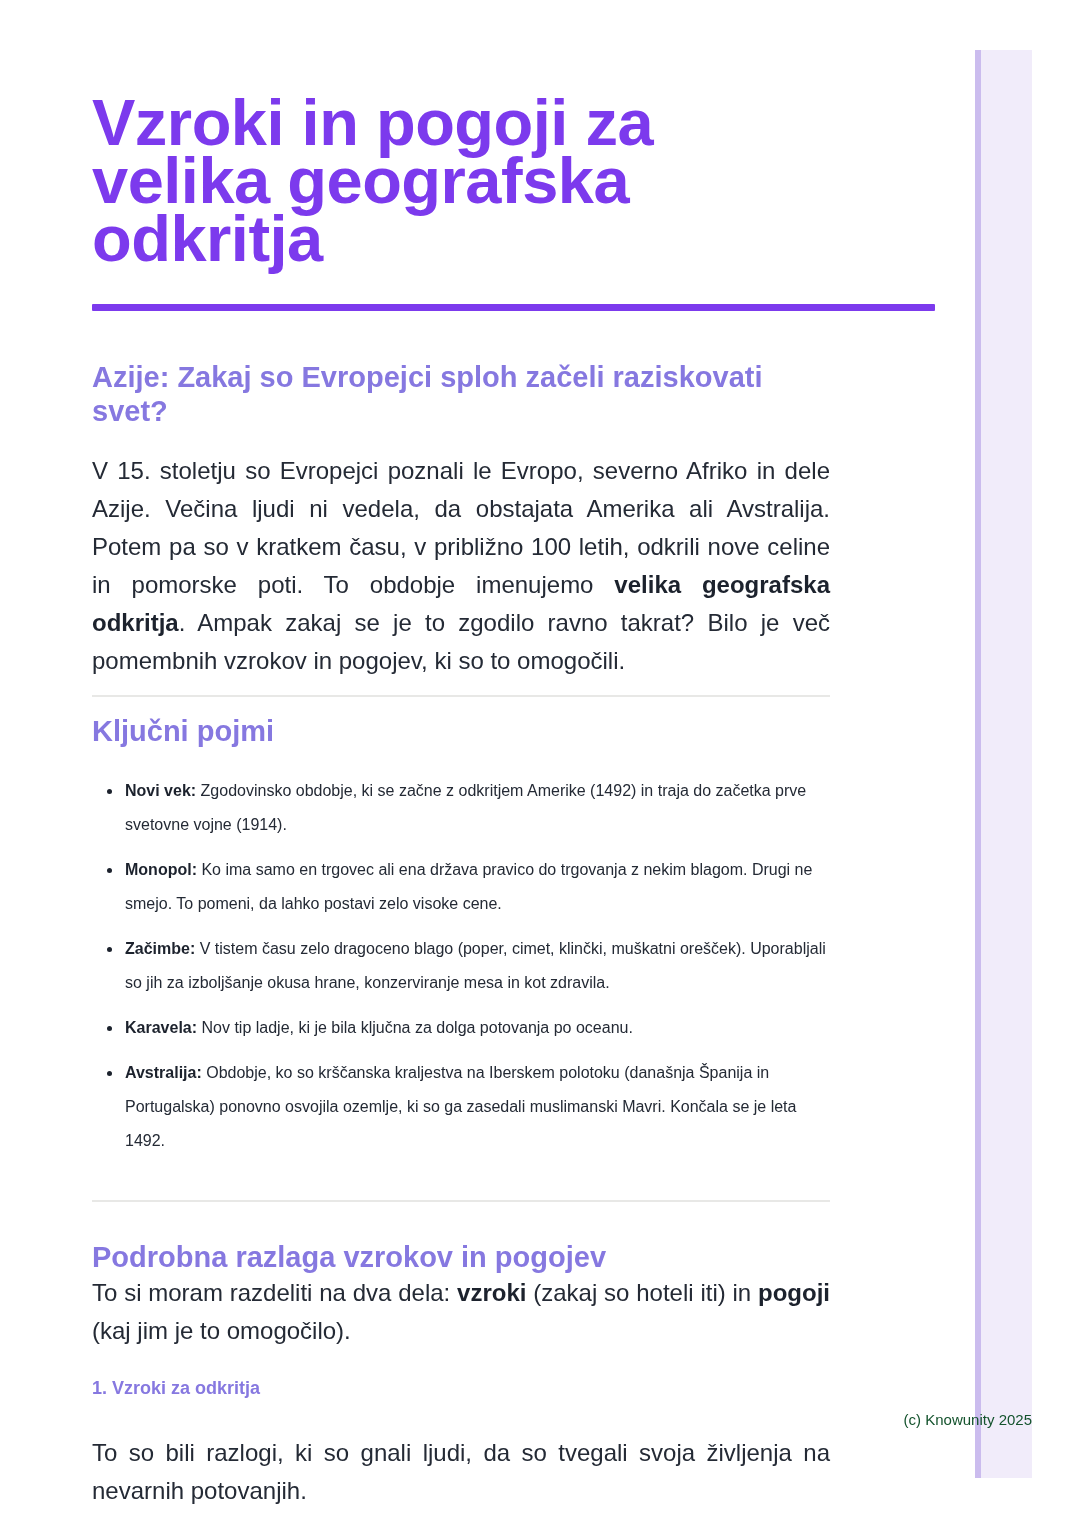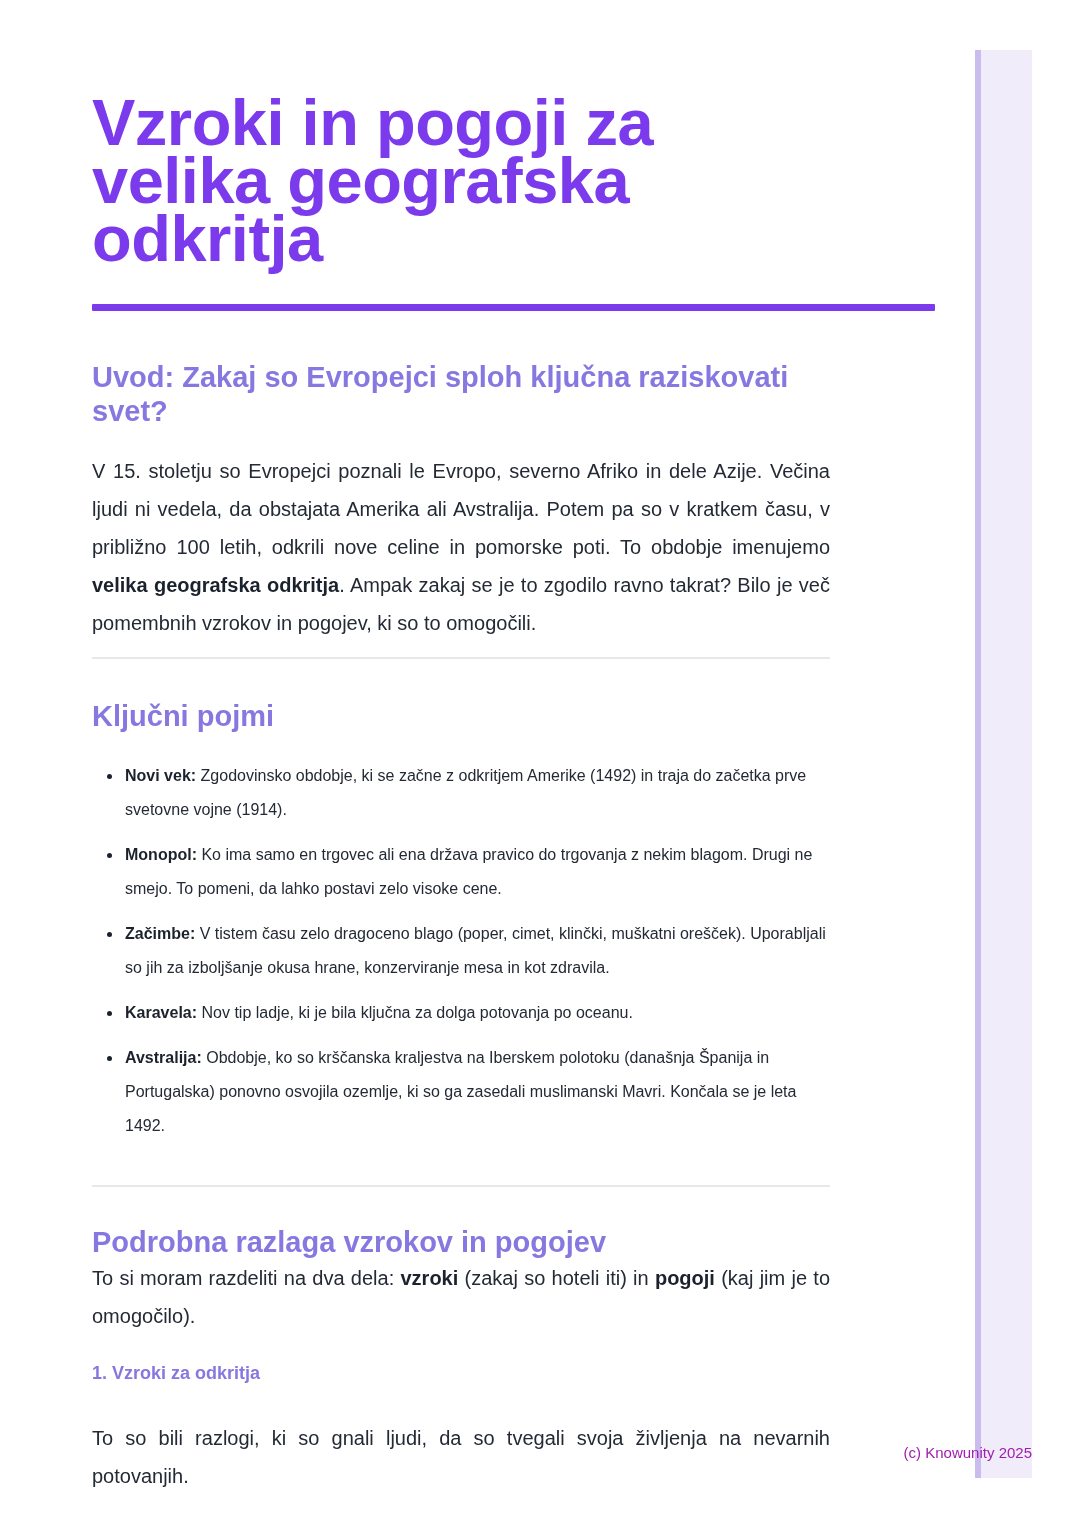--- a/index.html
+++ b/index.html
@@ -46,31 +46,31 @@
     border-radius: 1px;
   }
   h2.section-heading {
     font-size: 29px;
     line-height: 34px;
     font-weight: 700;
     color: #8678E0;
     margin: 0;
   }
   h2.uvod { margin-top: 49px; }
-  h2.kljucni { margin-top: 40px; }
+  h2.kljucni { margin-top: 17px; }
   h2.podrobna { margin-top: 38px; }
   h3.sub-heading {
     font-size: 18px;
     line-height: 32px;
     font-weight: 700;
     color: #8678E0;
     margin: 22px 0 0 0;
   }
   p.body-text {
-    font-size: 20px;
+    font-size: 24px;
     line-height: 38px;
     margin: 0;
     text-align: justify;
     color: #242A35;
   }
   p.intro-p { margin-top: 24px; }
   p.split-p { }
   p.reasons-p { margin-top: 30px; }
   p.body-text b, ul.term-list b { font-weight: 700; color: #1C222D; }
   hr.divider {
@@ -88,39 +88,39 @@
     font-size: 16px;
     line-height: 34px;
     color: #242A35;
   }
   ul.term-list li { margin-bottom: 11px; padding-left: 2px; }
   ul.term-list li::marker { color: #1C222D; font-size: 15px; }
   ul.final-list { margin-top: 25px; }
   ul.final-list li { margin-bottom: 0; }
   .page-footer {
     position: absolute;
-    top: 1444px;
+    top: 1411px;
     right: 48px;
     font-size: 15px;
     line-height: 18px;
-    color: #a21caf;
+    color: #14532d;
   }
 </style>
 </head>
 <body>
 
 <div class="accent-stripe"></div>
 
 <div class="content">
 
   <h1 class="doc-title">Vzroki in pogoji za velika geografska odkritja</h1>
 
   <div class="title-rule"></div>
 
-  <h2 class="section-heading uvod">Uvod: Zakaj so Evropejci sploh ključna raziskovati svet?</h2>
+  <h2 class="section-heading uvod">Azije: Zakaj so Evropejci sploh začeli raziskovati svet?</h2>
 
   <p class="body-text intro-p"><span>V 15. stoletju so Evropejci poznali le Evropo, severno Afriko in dele Azije. Večina ljudi ni vedela, da obstajata Amerika ali Avstralija. Potem pa so v kratkem času, v približno 100 letih, odkrili nove celine in pomorske poti. To obdobje imenujemo </span><b>velika geografska odkritja</b><span>. Ampak zakaj se je to zgodilo ravno takrat? Bilo je več pomembnih vzrokov in pogojev, ki so to omogočili.</span></p>
 
   <hr class="divider divider-1">
 
   <h2 class="section-heading kljucni">Ključni pojmi</h2>
 
   <ul class="term-list">
     <li><b>Novi vek:</b><span> Zgodovinsko obdobje, ki se začne z odkritjem Amerike (1492) in traja do začetka prve svetovne vojne (1914).</span></li>
     <li><b>Monopol:</b><span> Ko ima samo en trgovec ali ena država pravico do trgovanja z nekim blagom. Drugi ne smejo. To pomeni, da lahko postavi zelo visoke cene.</span></li>

